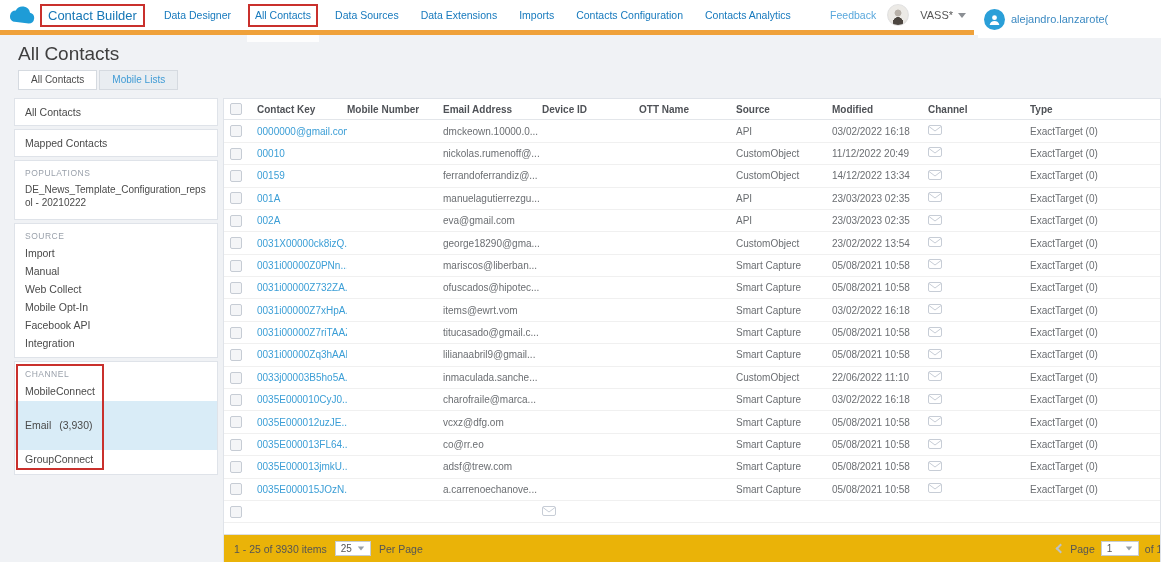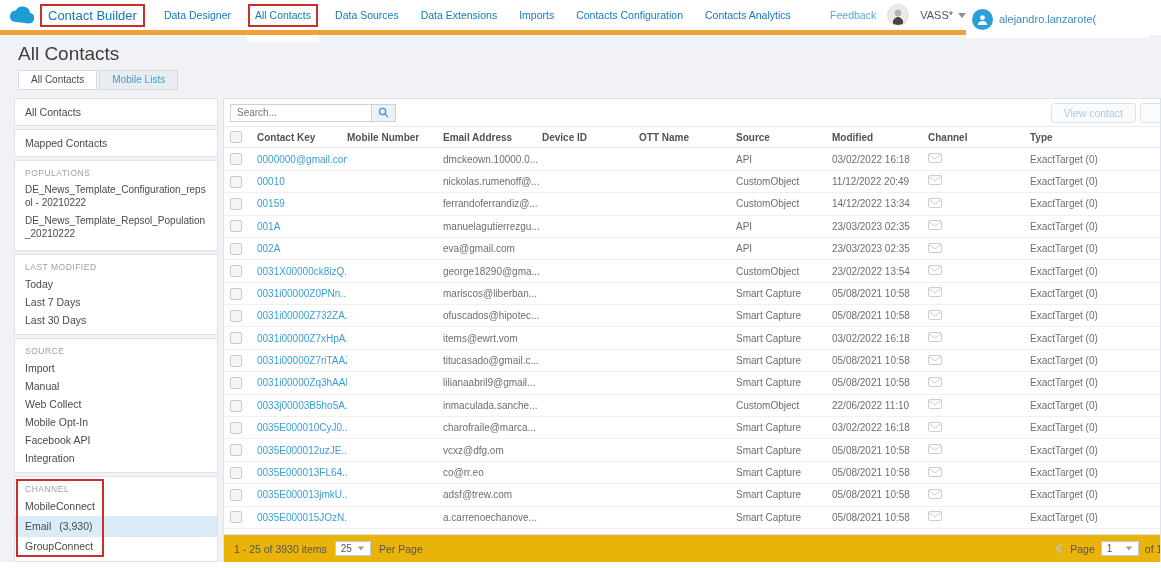--- a/index.html
+++ b/index.html
@@ -31,21 +31,21 @@
     width:22px; height:22px; border-radius:50%; flex:none; cursor:pointer;
     background:
       radial-gradient(circle at 50% 88%, #4c4640 26%, transparent 27%),
       radial-gradient(circle at 50% 40%, #b9b2aa 22%, transparent 23%),
       radial-gradient(circle at 50% 45%, #eceae6 60%, #d4d1cc 100%);
     border:1px solid #e2e2e2;
   }
   .account { font-size:11px; color:#555; display:flex; align-items:center; gap:5px; cursor:pointer; white-space:nowrap; }
   .caret-down { width:0; height:0; border-left:4px solid transparent; border-right:4px solid transparent; border-top:5px solid #8b8f94; }
   .user-badge {
-    position:absolute; top:0; right:12px; width:183px; height:38px; background:#fff; z-index:4;
+    position:absolute; top:0; right:0; width:183px; height:38px; background:#fff; z-index:4;
     display:flex; align-items:center; gap:6px; padding-left:6px; overflow:hidden; cursor:pointer;
   }
   .user-circle { width:21px; height:21px; border-radius:50%; background:#2a9fd8; flex:none; display:flex; align-items:center; justify-content:center; }
   .user-name { font-size:11px; color:#3c8ac2; white-space:nowrap; }
 
   .accent-bar { position:absolute; top:30px; left:0; width:974px; height:5px; background:#efa13a; z-index:1; }
 
   
   .page { position:absolute; top:35px; left:0; right:0; bottom:0; background:#f0f2f5; padding:8px 0 0 14px; }
   .page-title { font-size:19px; color:#3f3f3f; line-height:22px; margin:0 0 5px 4px; font-weight:400; }
@@ -59,21 +59,21 @@
   .content { display:flex; margin-top:8px; align-items:flex-start; }
 
   
   .sidebar { width:204px; flex:none; margin-right:5px; }
   .side-box { background:#fff; border:1px solid #dfe3e9; padding:5px 10px; margin-bottom:3px; position:relative; }
   .side-link { font-size:10.5px; color:#4a4a4a; line-height:16px; cursor:pointer; white-space:nowrap; }
   .side-sec-title { font-size:8.5px; color:#9aa1ab; letter-spacing:.5px; line-height:12px; margin:1px 0 2px; }
   .side-pop-item { font-size:10px; color:#4a4a4a; line-height:13px; margin:4px 0 5px; cursor:pointer; word-break:break-word; }
   .side-list-item { font-size:10.5px; color:#4a4a4a; line-height:16px; cursor:pointer; white-space:nowrap; padding:1px 0; }
   .channel-box .side-list-item { line-height:17px; }
-  .side-list-item.selected { background:#d9ecf7; margin:0 -10px; padding:2px 10px; }
+  .side-list-item.selected { background:#d9ecf7; margin:0 -10px; padding:16px 10px; }
   .channel-annotation {
     position:absolute; left:1px; top:2px; width:88px; bottom:4px;
     border:2px solid #c9302c; pointer-events:none; z-index:2;
   }
   .chan-count { margin-left:8px; }
 
   
   .main-panel { flex:1; background:#fff; border:1px solid #dfe3e9; height:465px; display:flex; flex-direction:column; overflow:hidden; position:relative; }
   .toolbar { height:28px; flex:none; display:flex; align-items:center; padding:0 6px; border-bottom:1px solid #e7eaee; }
   .search-group { display:flex; height:18px; }
@@ -183,35 +183,23 @@
       <div class="side-box">
         <div class="side-link">Mapped Contacts</div>
       </div>
 
       <div class="side-box">
         <div class="side-sec-title">POPULATIONS</div>
         <div>
 
             <div class="side-pop-item">DE_News_Template_Configuration_repsol - 20210222</div>
 
-            <div class="side-pop-item">DE_News_Template_Repsol_Population_20210222</div>
-          </div>
-      </div>
-
-      <div class="side-box">
-        <div class="side-sec-title">LAST MODIFIED</div>
-        <div>
-
-            <div class="side-list-item">Today</div>
-
-            <div class="side-list-item">Last 7 Days</div>
-
-            <div class="side-list-item">Last 30 Days</div>
-          </div>
-      </div>
+          </div>
+      </div>
+
 
       <div class="side-box">
         <div class="side-sec-title">SOURCE</div>
         <div>
 
             <div class="side-list-item">Import</div>
 
             <div class="side-list-item">Manual</div>
 
             <div class="side-list-item">Web Collect</div>
@@ -234,33 +222,20 @@
 
             <div class="side-list-item selected"><span>Email</span><span class="chan-count">(3,930)</span></div>
 
             <div class="side-list-item"><span>GroupConnect</span><span class="chan-count"></span></div>
 
           </div>
       </div>
     </div>
 
     <div class="main-panel">
-      <div class="toolbar">
-        <span class="search-group">
-          <input class="search-input" placeholder="Search..." style="">
-          <span class="search-btn">
-            <svg width="11" height="11" viewBox="0 0 12 12">
-              <circle cx="5" cy="5" r="3.4" fill="none" stroke="#3a97d3" stroke-width="1.4"></circle>
-              <line x1="7.6" y1="7.6" x2="11" y2="11" stroke="#3a97d3" stroke-width="1.4"></line>
-            </svg>
-          </span>
-        </span>
-        <button class="btn btn-view">View contact</button>
-        <button class="btn btn-cut"></button>
-      </div>
 
       <div class="grid thead">
         <span class="th"><span class="checkbox"></span></span>
         <span class="th">Contact Key</span>
         <span class="th">Mobile Number</span>
         <span class="th">Email Address</span>
         <span class="th">Device ID</span>
         <span class="th">OTT Name</span>
         <span class="th">Source</span>
         <span class="th">Modified</span>

